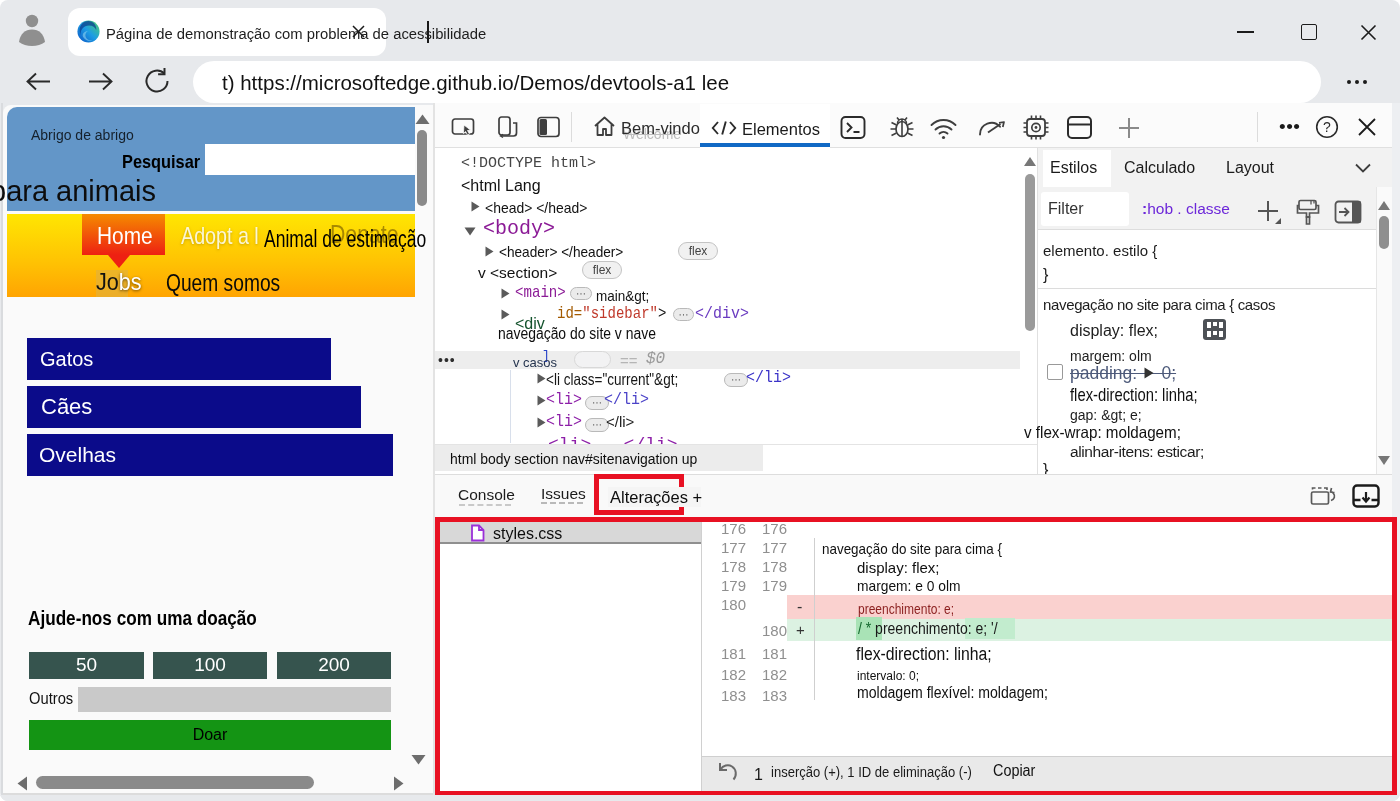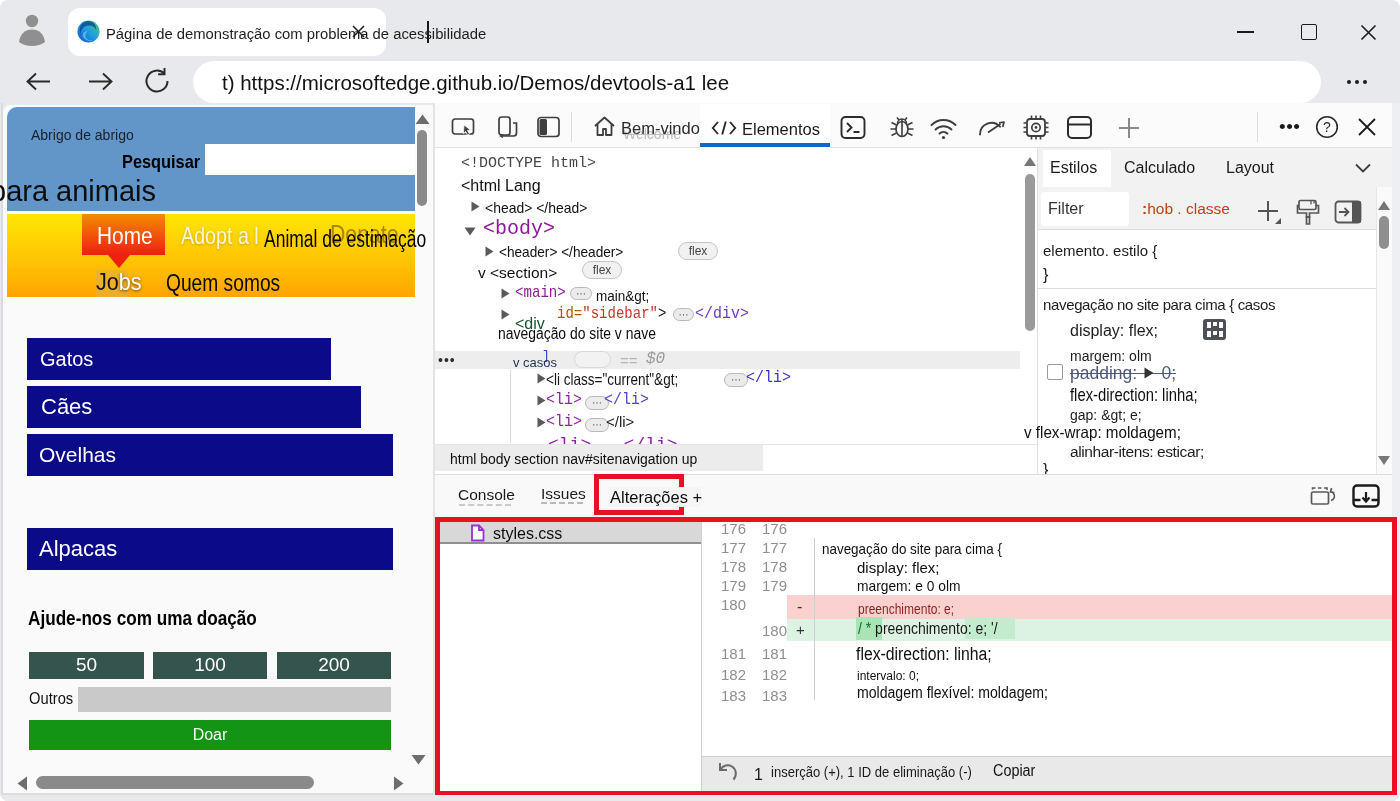--- a/index.html
+++ b/index.html
@@ -75,28 +75,27 @@
   <div class="abs nw" style="left:181px;top:222px;font-size:24px;color:#fbf6d4;text-shadow:0 1px 3px rgba(120,90,0,.4);z-index:4;transform:scaleX(.82);transform-origin:0 50%">Adopt a l</div>
   <div class="abs nw" style="left:330px;top:220px;font-size:25px;color:rgba(95,70,0,.55);z-index:4;transform:scaleX(.85);transform-origin:0 50%">Donate</div>
   <div class="abs nw" style="left:264px;top:226px;font-size:23px;color:#000;z-index:30;transform:scaleX(.76);transform-origin:0 50%">Animal de estimação</div>
   <div class="abs" style="left:96px;top:270px;width:32px;height:27px;background:rgba(226,176,60,.65);z-index:4"></div>
   <div class="abs nw" style="left:96px;top:268px;font-size:24px;z-index:5;transform:scaleX(.9);transform-origin:0 50%"><span style="color:#111">Jo</span><span style="color:#fff;text-shadow:0 1px 3px rgba(60,40,0,.8)">bs</span></div>
   <div class="abs nw" style="left:166px;top:269px;font-size:24px;color:#0a0a0a;z-index:5;transform:scaleX(.8);transform-origin:0 50%">Quem somos</div>
 
   <div class="abs" style="left:27px;top:338px;width:304px;height:42px;background:#0b0b8a;color:#fff;font-size:20px;line-height:42px;padding-left:13px">Gatos</div>
   <div class="abs" style="left:27px;top:386px;width:334px;height:42px;background:#0b0b8a;color:#fff;font-size:22px;line-height:42px;padding-left:14px">Cães</div>
   <div class="abs" style="left:27px;top:434px;width:366px;height:42px;background:#0b0b8a;color:#fff;font-size:21px;line-height:42px;padding-left:12px">Ovelhas</div>
-  <div class="abs" style="left:27px;top:528px;width:366px;height:42px;background:#0b0b8a;color:#fff;font-size:22px;line-height:42px;padding-left:12px">Alpacas</div>
   <div class="abs nw" style="left:28px;top:607px;font-size:19.5px;font-weight:bold;color:#000;transform:scaleX(.88);transform-origin:0 50%">Ajude-nos com uma doação</div>
   <div class="abs" style="left:29px;top:652px;width:115px;height:27px;background:#36544e;color:#fff;font-size:19px;line-height:26px;text-align:center">50</div>
   <div class="abs" style="left:153px;top:652px;width:114px;height:27px;background:#36544e;color:#fff;font-size:19px;line-height:26px;text-align:center">100</div>
   <div class="abs" style="left:277px;top:652px;width:114px;height:27px;background:#36544e;color:#fff;font-size:19px;line-height:26px;text-align:center">200</div>
   <div class="abs nw" style="left:29px;top:690px;font-size:16px;color:#111;transform:scaleX(.92);transform-origin:0 50%">Outros</div>
   <div class="abs" style="left:78px;top:687px;width:313px;height:25px;background:#c9c9c9"></div>
-  <div class="abs" style="left:29px;top:720px;width:362px;height:30px;background:#149414;color:#ffffff;font-size:16px;line-height:30px;text-align:center">Doar</div>
+  <div class="abs" style="left:29px;top:720px;width:362px;height:30px;background:#149414;color:#000000;font-size:16px;line-height:30px;text-align:center">Doar</div>
 
   <svg class="abs" style="left:414px;top:113px" width="17" height="13" viewBox="0 0 17 13">
       <path d="M8.5 1.5L15.5 11H1.5z" fill="#6d6d6d"></path>
     </svg>
   <div class="abs" style="left:417px;top:130px;width:10px;height:76px;background:#8a8a8a;border-radius:5px"></div>
   <svg class="abs" style="left:410px;top:753px" width="17" height="13" viewBox="0 0 17 13">
       <path d="M8.5 11.5L15.5 2H1.5z" fill="#6d6d6d"></path>
     </svg>
   <svg class="abs" style="left:16px;top:775px" width="13" height="17" viewBox="0 0 13 17">
       <path d="M1.5 8.5L11 1.5v14z" fill="#6d6d6d"></path>
@@ -253,21 +252,21 @@
   <div class="abs" style="left:1043px;top:150px;width:68px;height:37px;background:#fff"></div>
   <div class="abs nw" style="left:1050px;top:159px;font-size:16px;color:#1b1b1b">Estilos</div>
   <div class="abs nw" style="left:1124px;top:159px;font-size:16px;color:#1b1b1b">Calculado</div>
   <div class="abs nw" style="left:1226px;top:159px;font-size:16px;color:#1b1b1b">Layout</div>
   <svg class="abs" style="left:1355px;top:163px" width="16" height="10" viewBox="0 0 16 10">
       <path d="M1 1.5l7 7 7-7" stroke="#3e3e3e" stroke-width="1.8" fill="none"></path>
     </svg>
   <div class="abs" style="left:1038px;top:187px;width:354px;height:43px;background:#f2f2f2;border-bottom:1px solid #ddd"></div>
   <div class="abs" style="left:1041px;top:192px;width:88px;height:34px;background:#fff;border-radius:3px"></div>
   <div class="abs nw" style="left:1048px;top:200px;font-size:16px;color:#333">Filter</div>
-  <div class="abs nw" style="left:1142px;top:200px;font-size:15.5px;color:#c2410c"><b>:</b>hob . classe</div>
+  <div class="abs nw" style="left:1142px;top:200px;font-size:15.5px;color:#6d28d9"><b>:</b>hob . classe</div>
   <svg class="abs" style="left:1256px;top:199px" width="26" height="26" viewBox="0 0 26 26">
       <path d="M12 2v20M2 12h20" stroke="#555" stroke-width="2"></path>
       <path d="M19 25l6-6v6z" fill="#555"></path>
     </svg>
   <svg class="abs" style="left:1296px;top:199px" width="24" height="27" viewBox="0 0 24 27">
       <rect x="3" y="1.5" width="17" height="9" rx="1.5" stroke="#555" stroke-width="1.7" fill="none"></rect>
       <path d="M3 6.5H1.5v7.5h9v4h3v-4h9V6.5H20" stroke="#555" stroke-width="1.7" fill="none"></path>
       <path d="M10.5 18h3v7h-3z" stroke="#555" stroke-width="1.7" fill="none"></path>
       <path d="M15 1.5v4M18 1.5v3" stroke="#555" stroke-width="1.3"></path>
     </svg>

